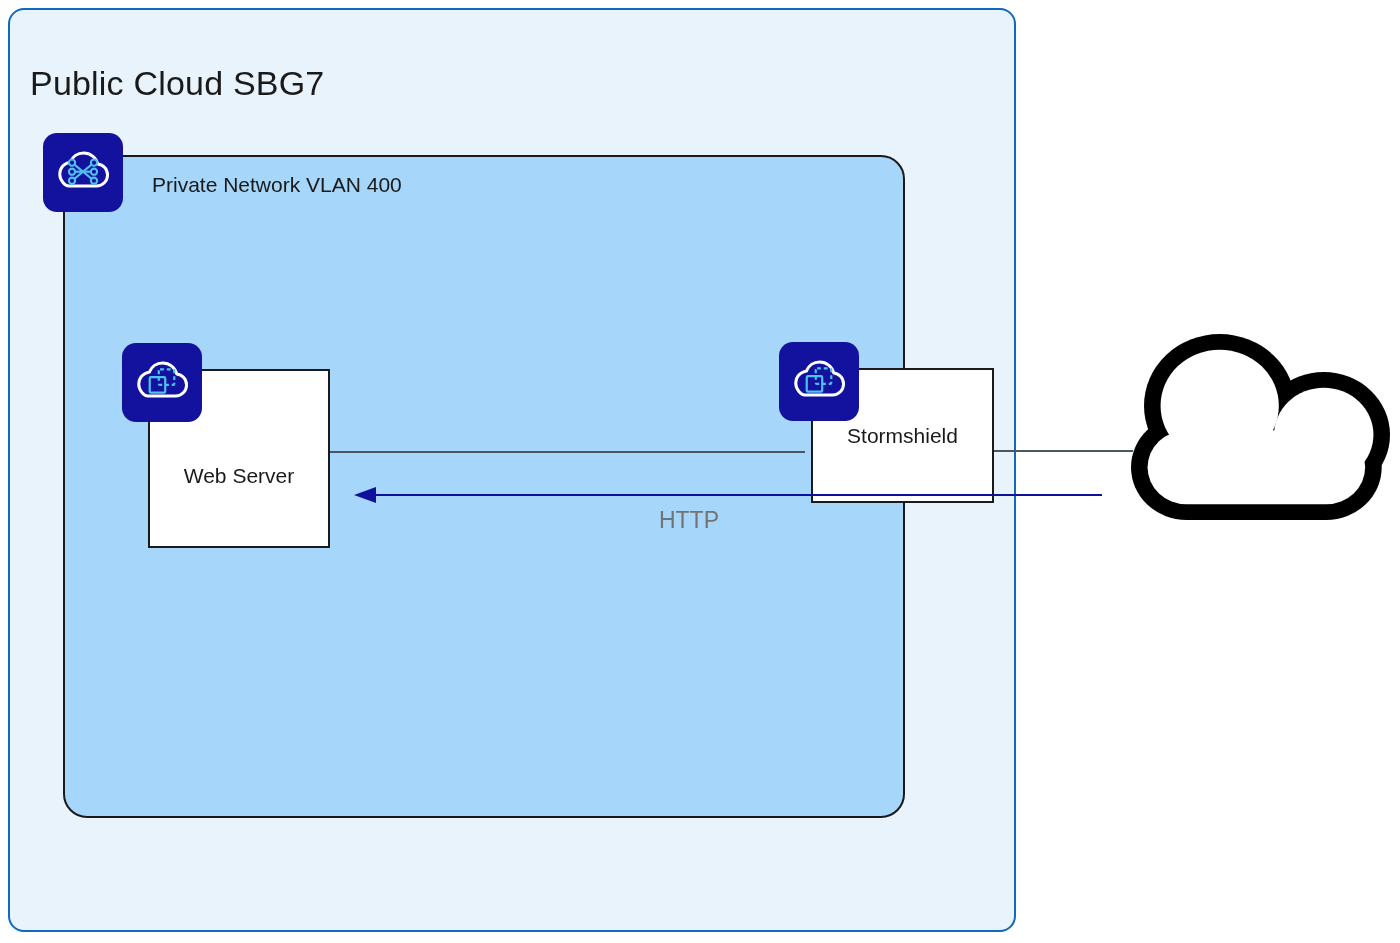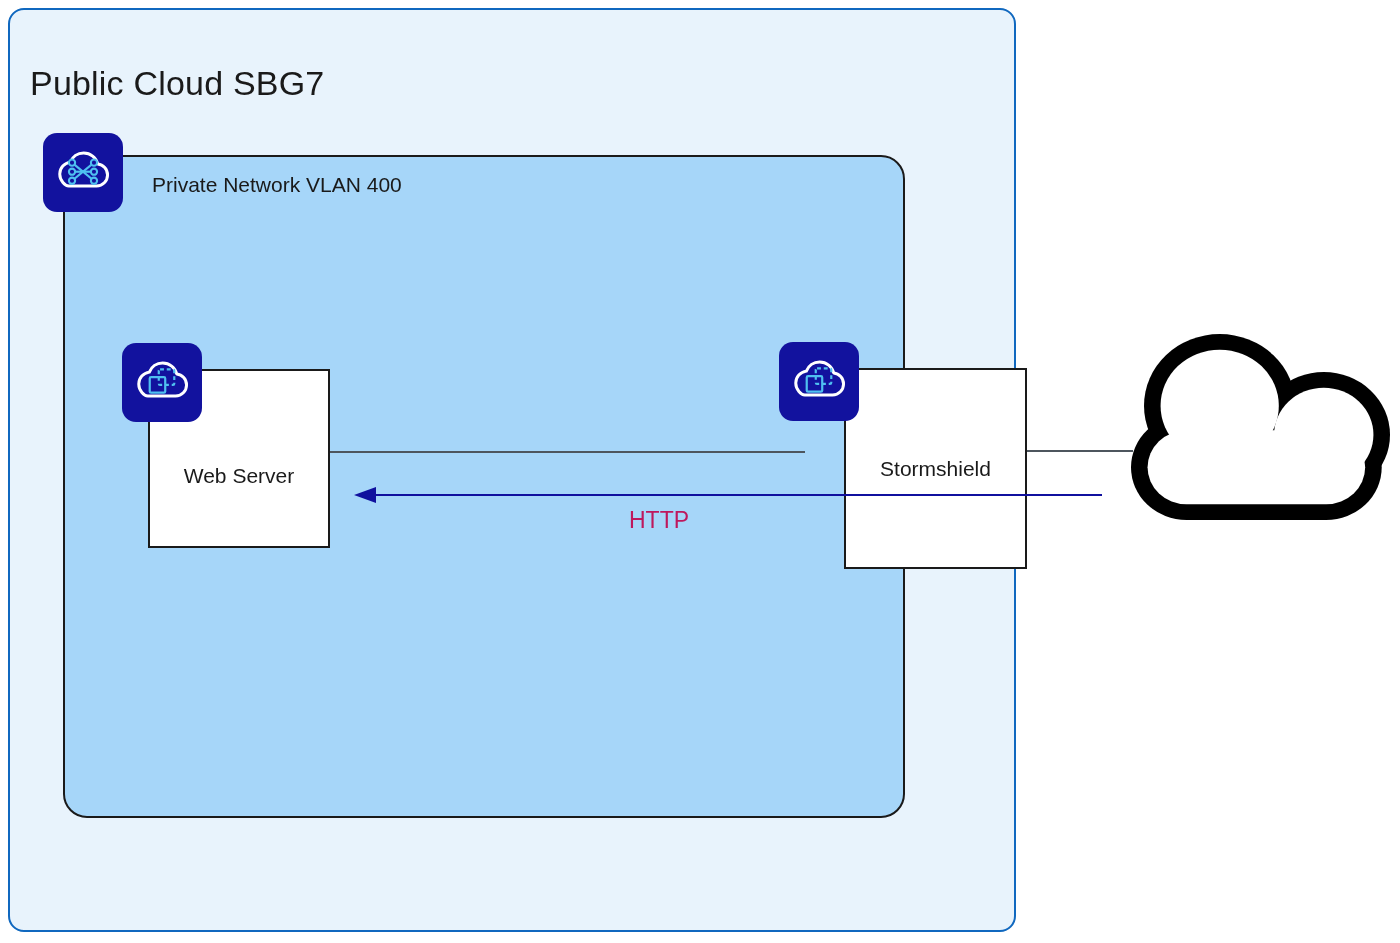--- a/index.html
+++ b/index.html
@@ -27,38 +27,38 @@
   }
   .badge svg{width:62px;height:62px;display:block;}
   .badge-vlan{left:43px;top:133px;}
   .badge-web{left:122px;top:343px;}
   .badge-storm{left:779px;top:342px;}
   .node{
     position:absolute;background:#ffffff;border:2px solid #1a1a1a;box-sizing:border-box;
     display:flex;align-items:center;justify-content:center;font-size:21px;color:#1a1a1a;z-index:4;
   }
   .node-web{left:148px;top:369px;width:182px;height:179px;padding-top:34px;}
-  .node-storm{left:844px;top:368px;width:183px;height:201px;}
+  .node-storm{left:811px;top:368px;width:183px;height:135px;}
   .plain-line{
     position:absolute;height:0;border-top:2px solid #4d565e;z-index:3;
   }
   .line-web-storm{left:330px;top:451px;width:475px;}
   .line-storm-cloud{left:988px;top:450px;width:145px;}
   .http-line{
     position:absolute;left:372px;top:494px;width:730px;height:0;
     border-top:2.5px solid #10109e;z-index:8;
   }
   .http-arrowhead{
     position:absolute;left:354px;top:487px;width:0;height:0;z-index:8;
     border-top:8px solid transparent;border-bottom:8px solid transparent;
     border-right:22px solid #10109e;
   }
   .http-label{
-    position:absolute;left:599px;top:507px;width:120px;text-align:center;
-    font-size:23px;color:#be185d;z-index:8;
+    position:absolute;left:599px;top:507px;width:120px;text-align:right;
+    font-size:23px;color:#737373;z-index:8;
   }
   .internet-cloud{
     position:absolute;left:1131px;top:334px;width:259px;height:186px;z-index:2;
   }
 </style>
 </head>
 <body>
 
 <div class="canvas">
 

